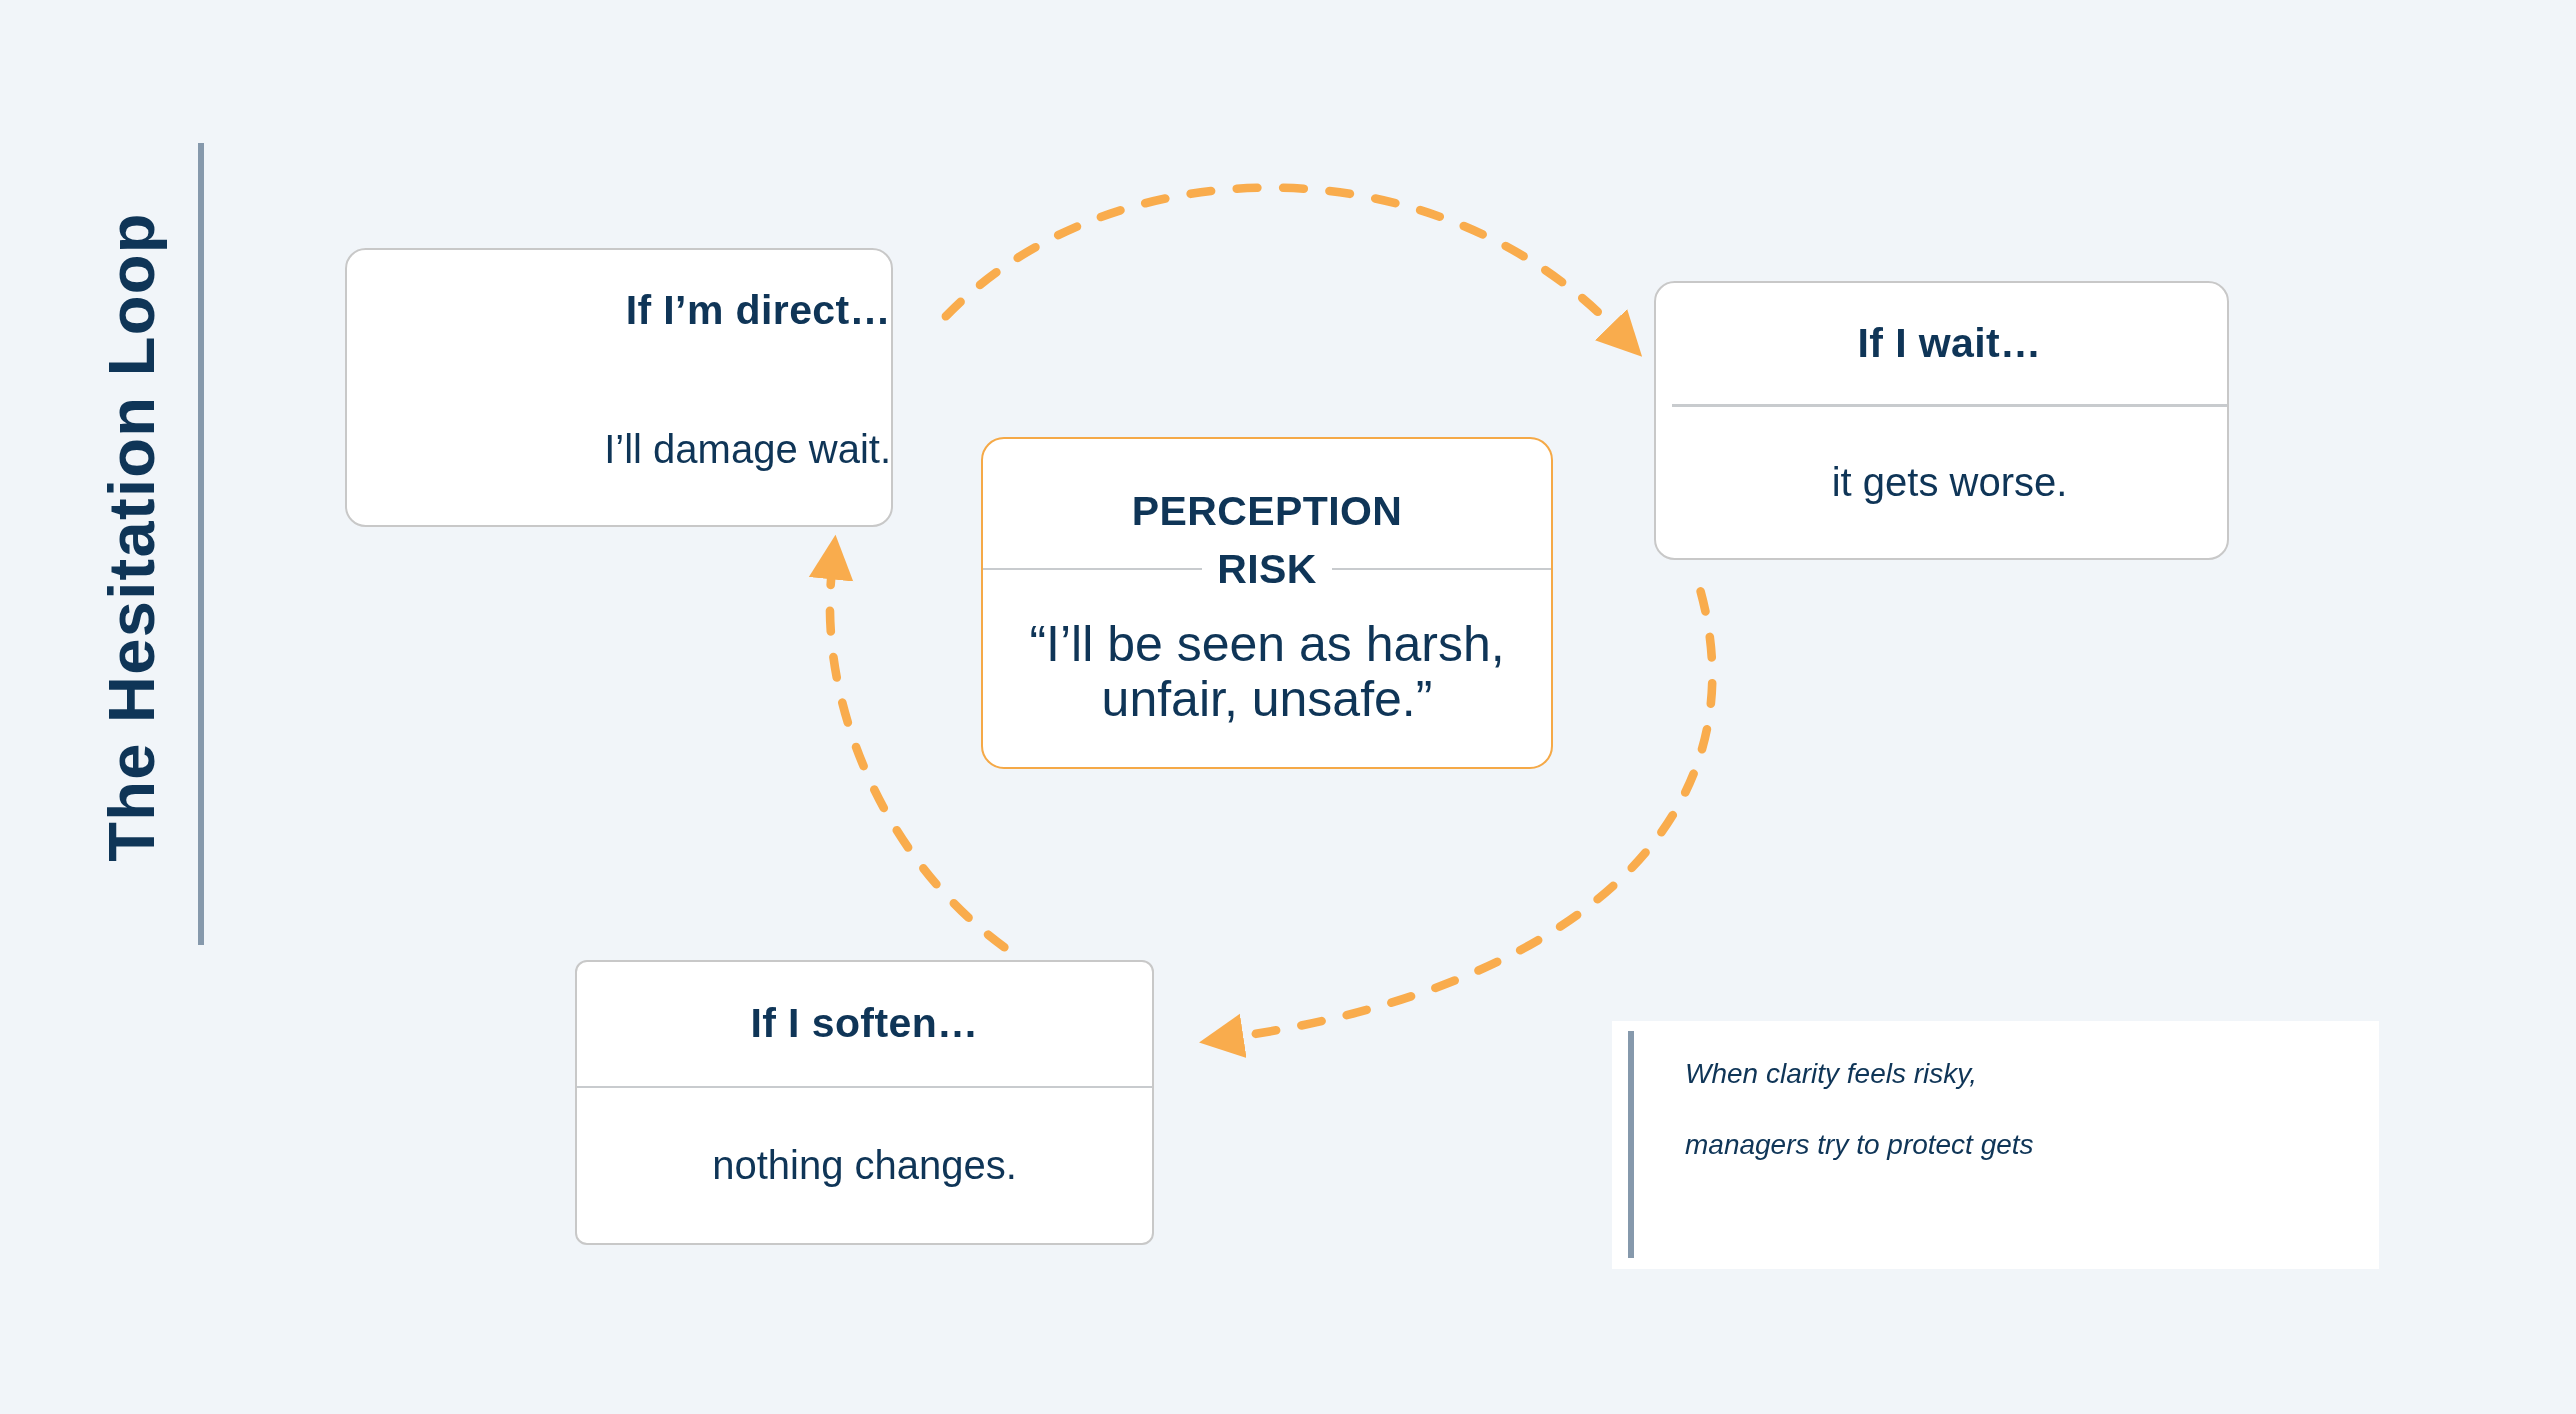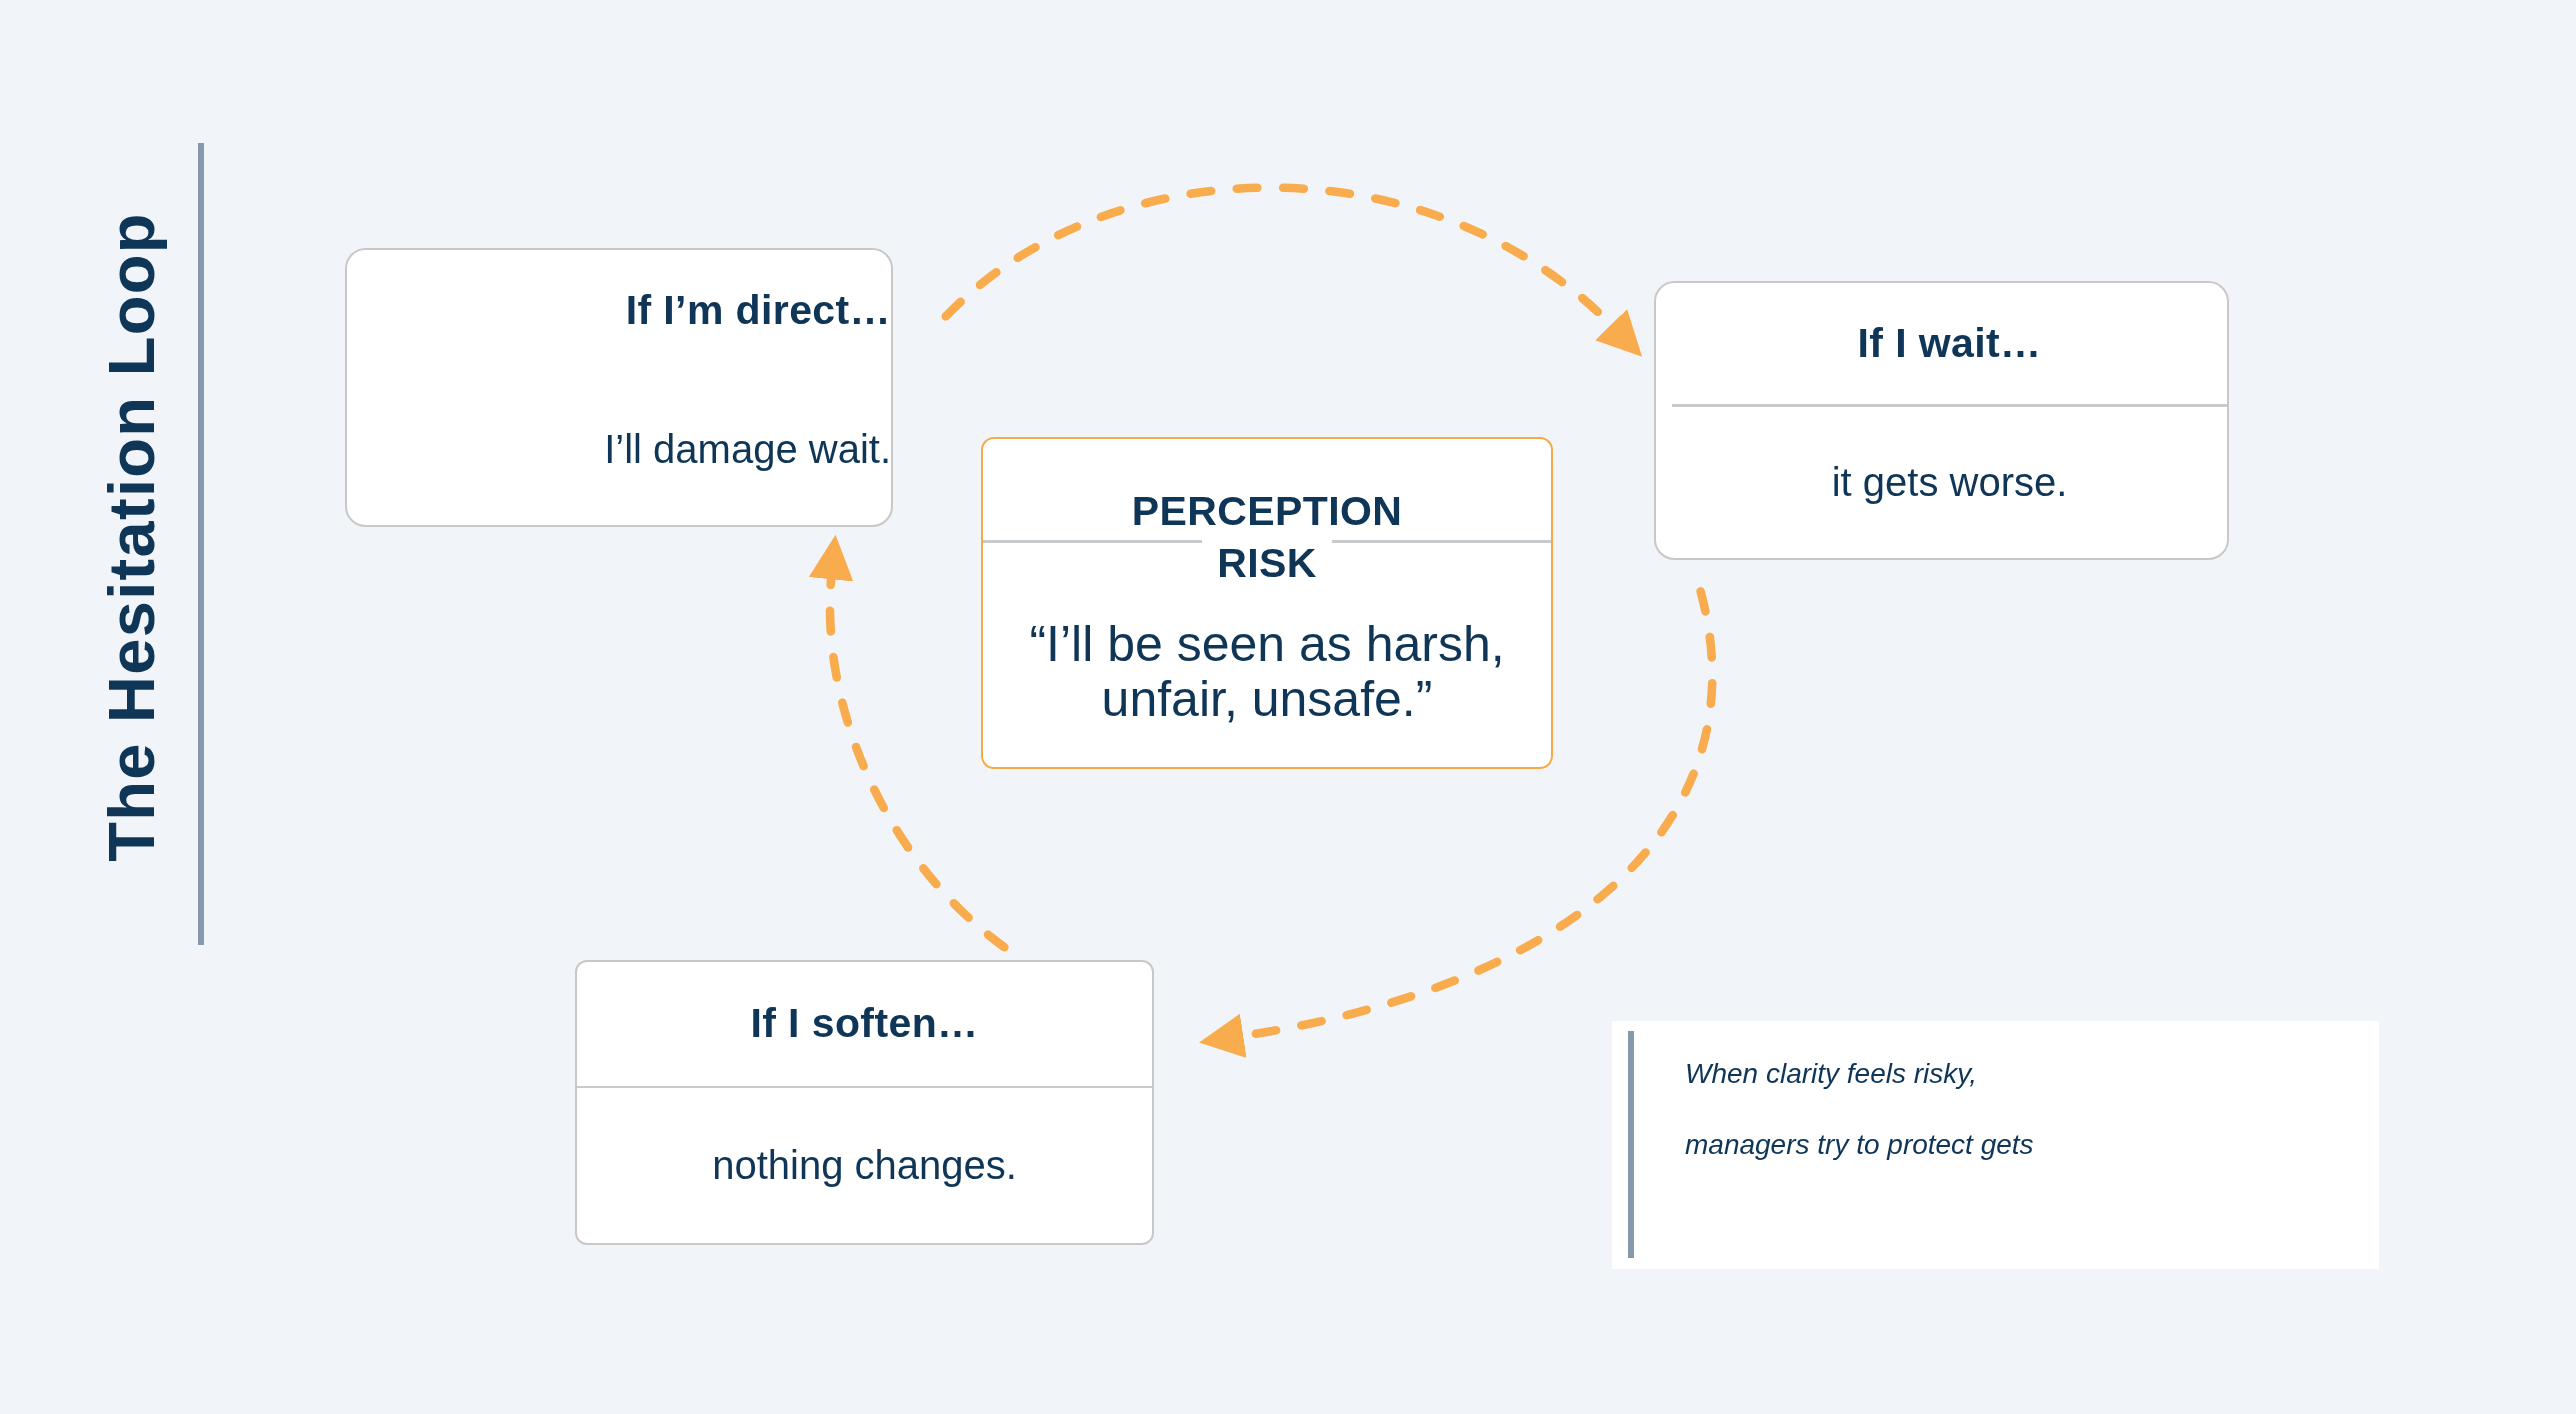--- a/index.html
+++ b/index.html
@@ -60,32 +60,32 @@
   #box-wait   { left:1654px; top:281px; width:575px; height:279px;padding-left:16px; }
   #box-soften { left:575px; top:960px; width:579px; height:285px;border-radius:12px; }
 
   
   .center-card {
     position:absolute;
     left:981px; top:437px;
     width:572px; height:332px;
     background:#FFFFFF;
     border:2.6px solid #F5A947;
-    border-radius:13px;
+    border-radius:23px;
     box-sizing:border-box;
     padding-top:43px;
   }
   .center-title {
     text-align:center;
     font-size:41px; font-weight:bold;
     line-height:58px;
     letter-spacing:0.4px;
   }
   .risk-row {
-    display:flex; align-items:flex-start;
+    display:flex; align-items:center;
     height:58px;
   }
   .risk-line {
     flex:1; height:2.6px;
     background:#C8CBCE;
   }
   .risk-text {
     font-size:41px; font-weight:bold;
     letter-spacing:0.4px;
     padding:0 15.5px;

